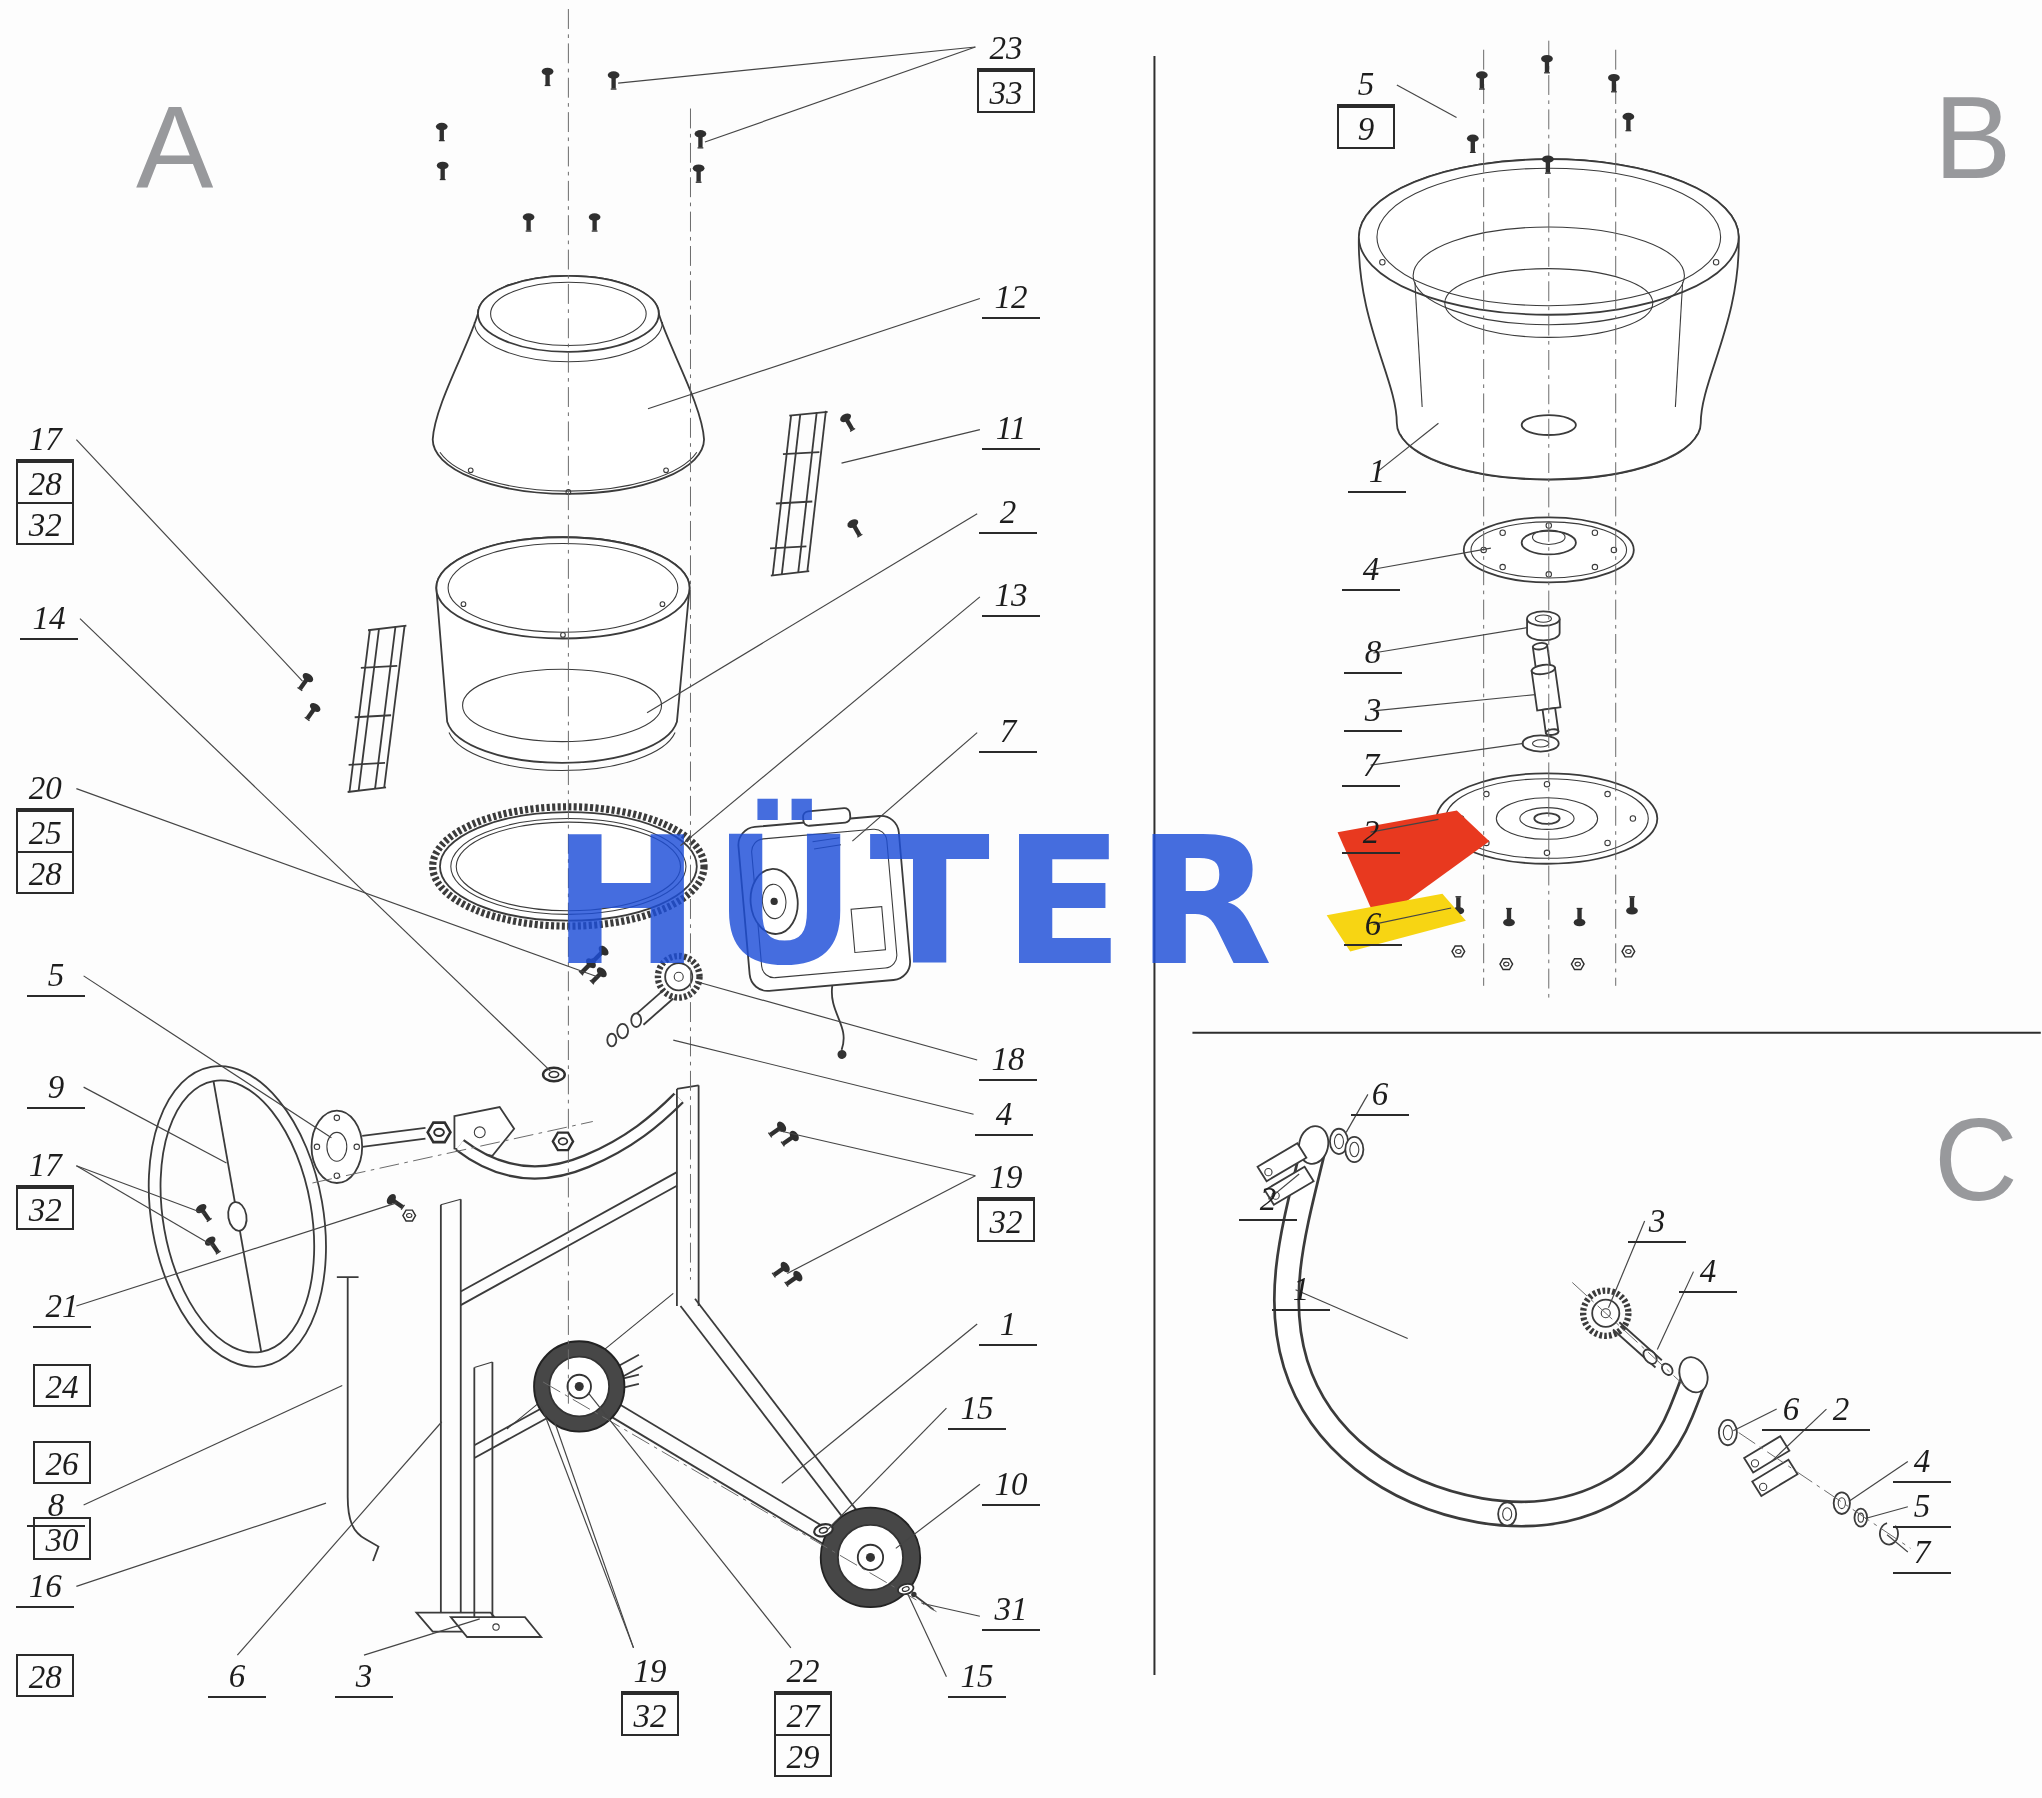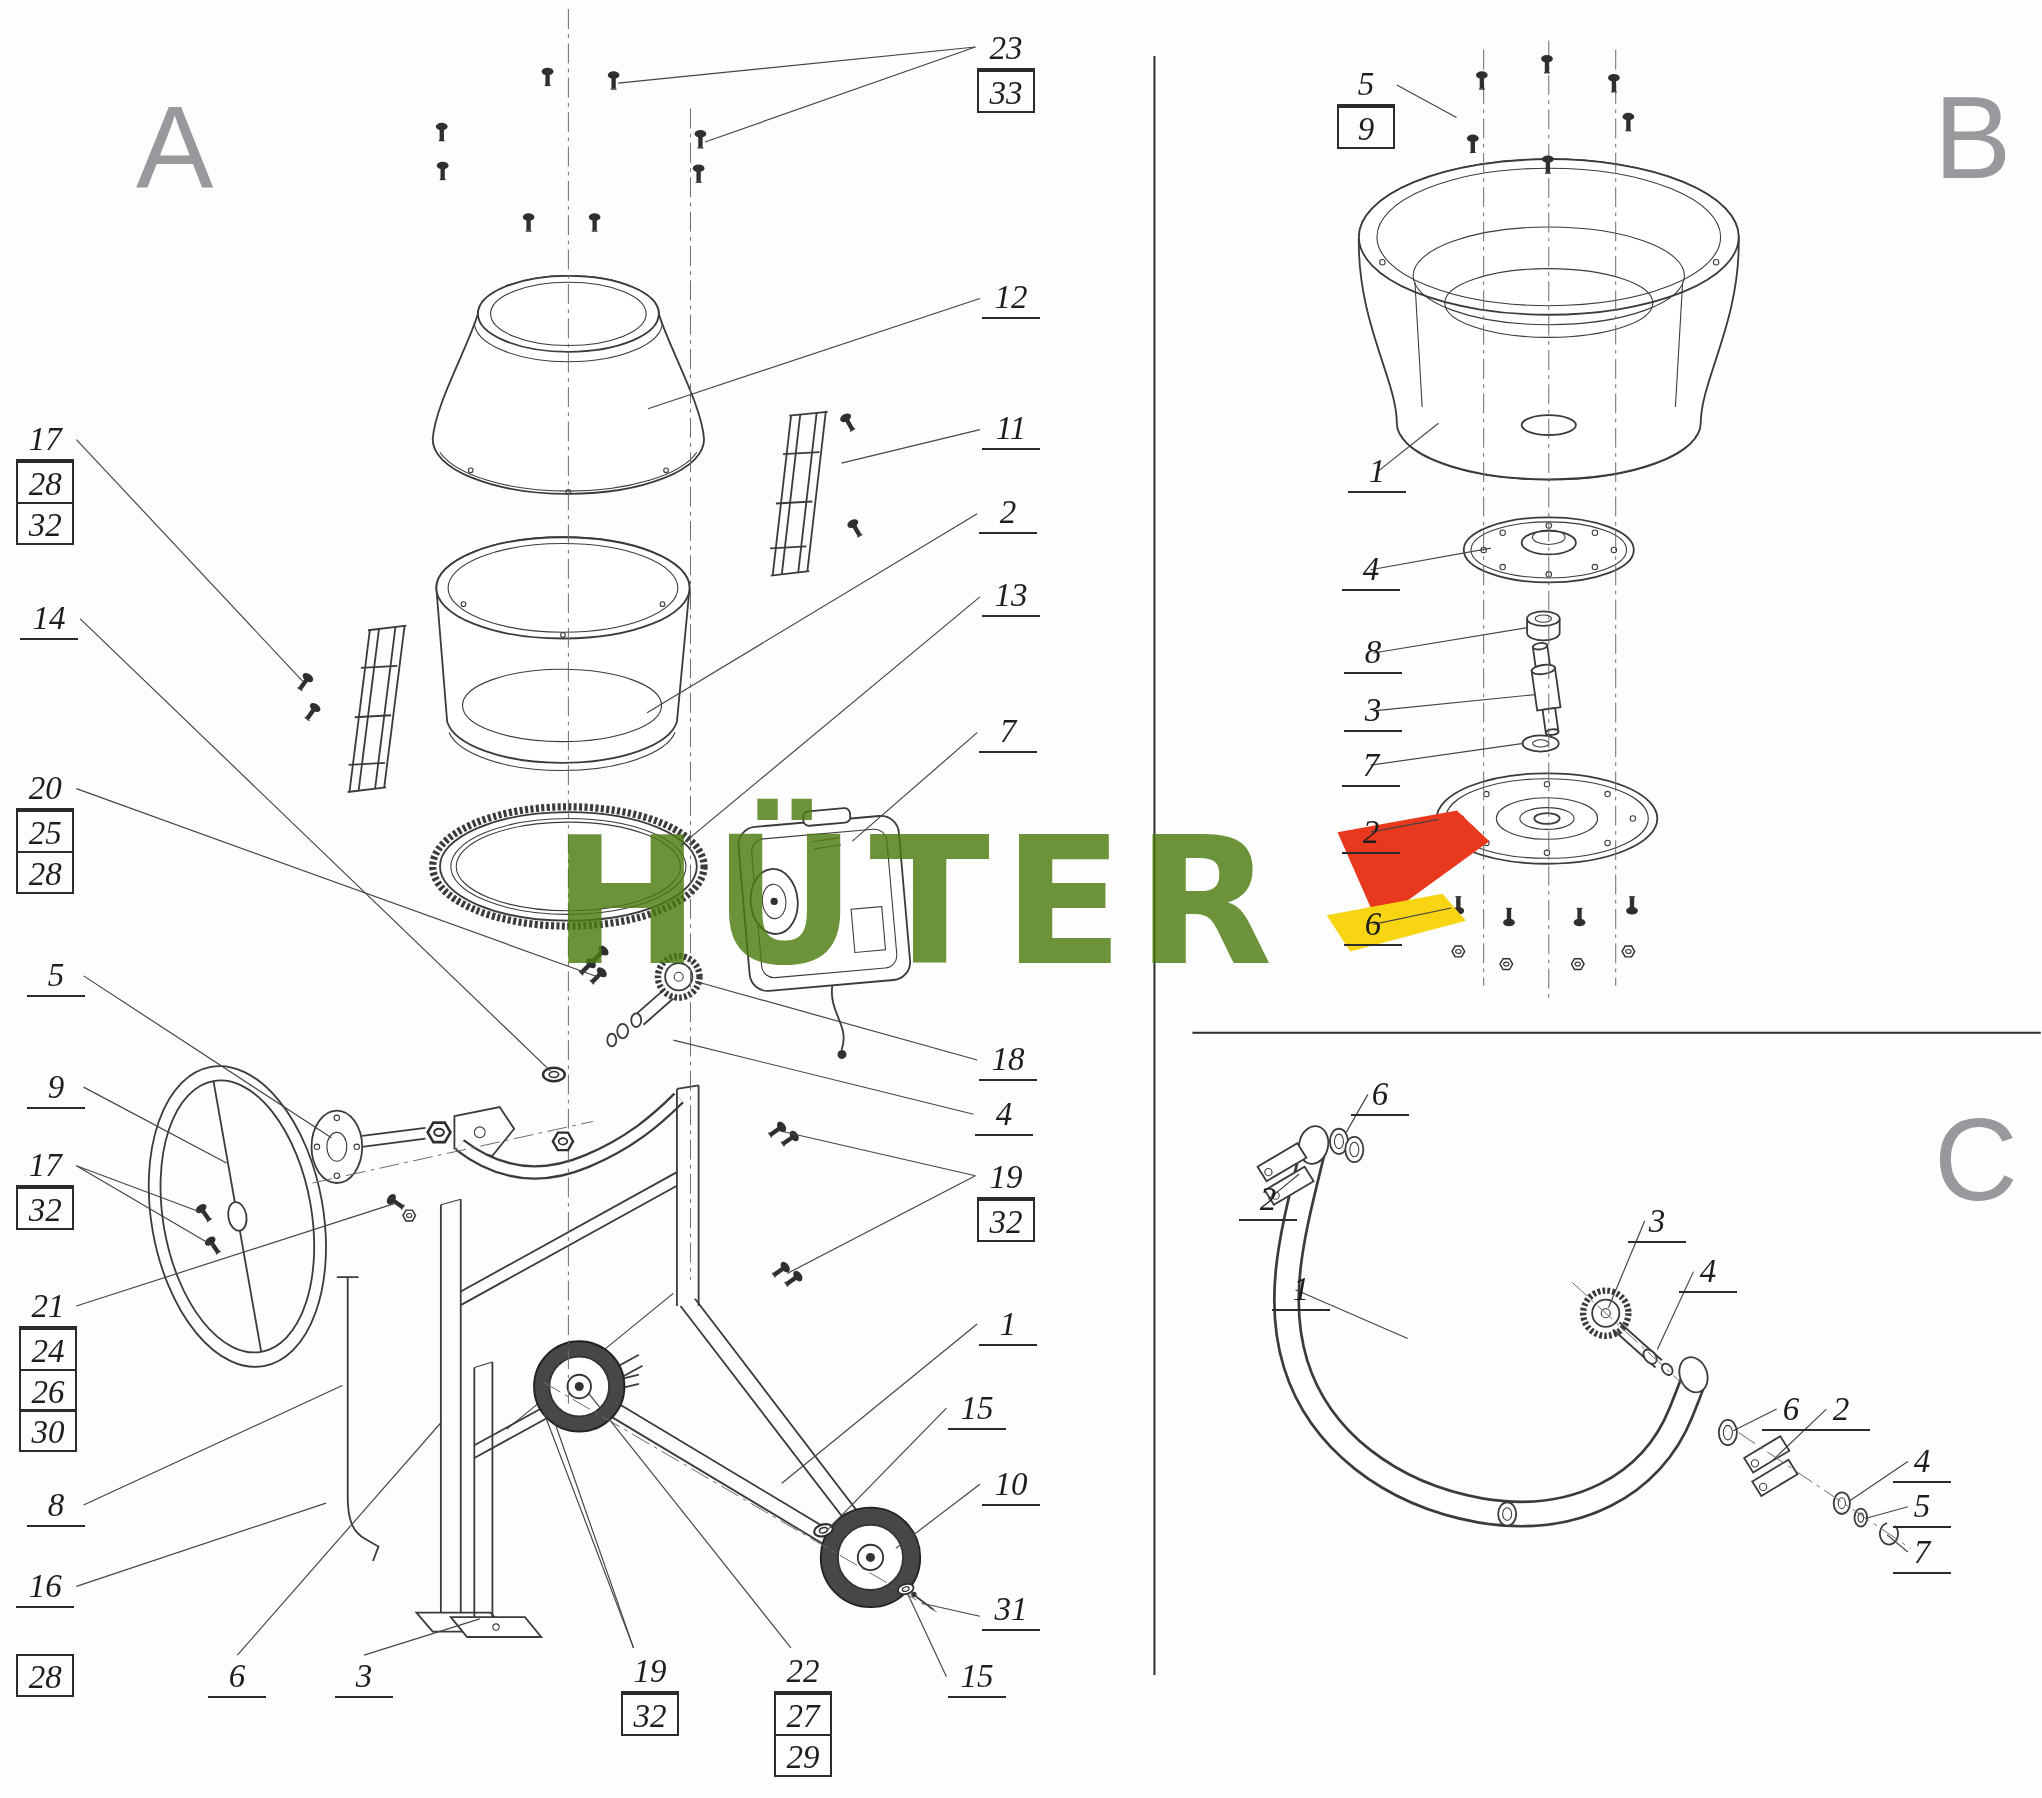--- a/index.html
+++ b/index.html
@@ -15,21 +15,21 @@
   #drawing .teeth-sm{fill:none;stroke:#3b3b3b;stroke-width:7;stroke-dasharray:3 2.4}
   #drawing .tube-o{fill:none;stroke:#3b3b3b;stroke-width:30;stroke-linecap:butt}
   #drawing .tube-i{fill:none;stroke:#fff;stroke-width:24;stroke-linecap:butt}
   #drawing .tube2-o{fill:none;stroke:#3b3b3b;stroke-width:16}
   #drawing .tube2-i{fill:none;stroke:#fff;stroke-width:11}
   #drawing .divline{stroke:#2e2e2e;stroke-width:2.2}
 
   #watermark{position:absolute;left:543px;top:796px;width:1022px;height:271px;z-index:2;pointer-events:none}
   #watermark .flame{position:absolute;left:762px;top:0}
   #watermark .wm-text{position:absolute;left:9px;top:18px;font-family:"DejaVu Sans","Liberation Sans",sans-serif;
-     font-weight:bold;font-size:177px;line-height:177px;letter-spacing:12.7px;color:#4d7c0f;opacity:.82}
+     font-weight:bold;font-size:177px;line-height:177px;letter-spacing:12.7px;color:#1d4ed8;opacity:.82}
 
   #leader-layer{position:absolute;left:0;top:0;z-index:3;pointer-events:none}
   #leader-layer line{stroke:#454545;stroke-width:1.3}
 
   #callout-layer{position:absolute;left:0;top:0;width:100%;height:100%;z-index:4;pointer-events:none}
   .callout{position:absolute;display:flex;flex-direction:column}
   .callout-line{box-sizing:border-box;width:58px;height:43px;text-align:center;
      font:italic 400 33px "Liberation Serif",serif;color:#1d1d1d;line-height:42px;background:transparent}
   .s-underline{border-bottom:2.3px solid #2b2b2b}
   .s-box{border:2.3px solid #2b2b2b}
@@ -516,21 +516,21 @@
       <div class="callout" style="left: 27px; top: 954px;">
         <span class="callout-line s-underline">5</span>
       </div>
       <div class="callout" style="left: 27px; top: 1066px;">
         <span class="callout-line s-underline">9</span>
       </div>
       <div class="callout" style="left: 16.3px; top: 1144px;">
         <span class="callout-line s-underline">17</span>
         <span class="callout-line s-box">32</span>
       </div>
-      <div class="callout" style="left: 19px; top: 1285px;">
+      <div class="callout" style="left: 33px; top: 1285px; gap: 36px;">
         <span class="callout-line s-underline">21</span>
         <span class="callout-line s-box">24</span>
         <span class="callout-line s-box">26</span>
         <span class="callout-line s-box">30</span>
       </div>
       <div class="callout" style="left: 27px; top: 1484px;">
         <span class="callout-line s-underline">8</span>
       </div>
       <div class="callout" style="left: 16.3px; top: 1565px; gap: 46px;">
         <span class="callout-line s-underline">16</span>

